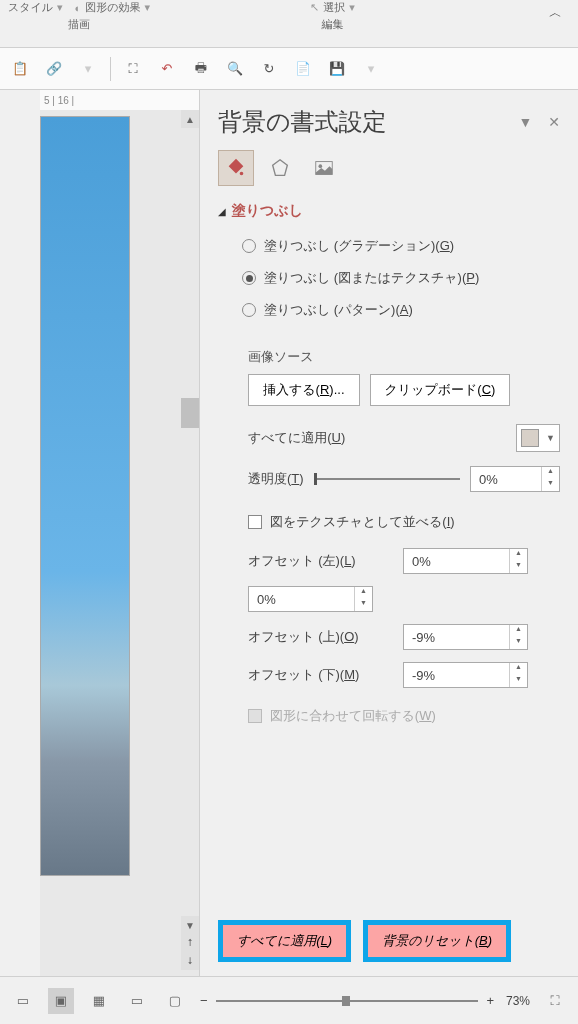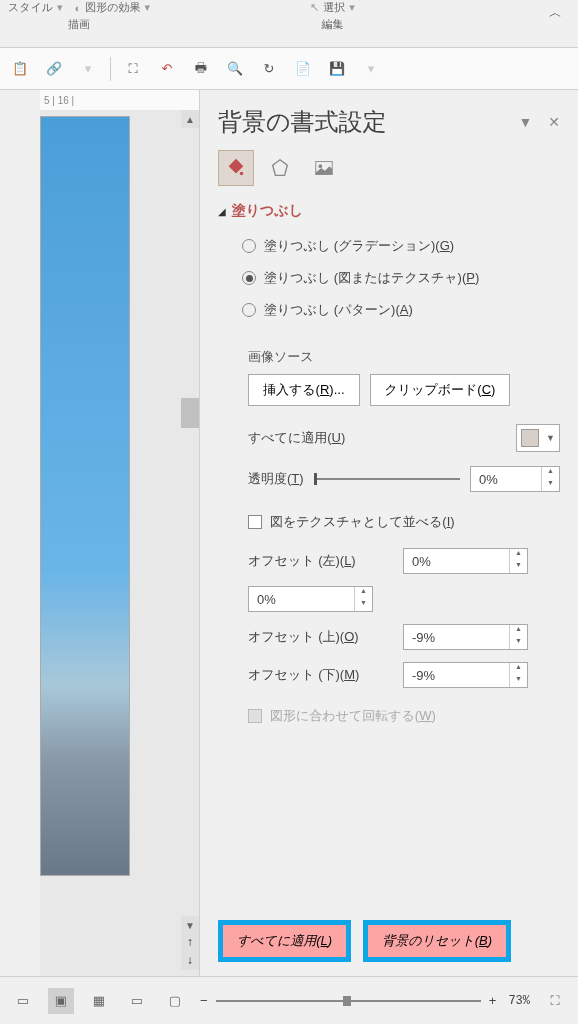--- a/index.html
+++ b/index.html
@@ -76,21 +76,21 @@
 
 .bottom-buttons { position: absolute; bottom: 14px; left: 18px; right: 18px; display: flex; gap: 12px; }
 .bottom-btn { padding: 7px 14px; background: #fca5a5; border: 5px solid #0ea5e9; cursor: pointer; font-size: 13px; font-style: italic; }
 
 .status-bar { height: 48px; background: #f0f0f0; border-top: 1px solid #d0d0d0; display: flex; align-items: center; padding: 0 10px; gap: 12px; }
 .view-btn { width: 26px; height: 26px; display: flex; align-items: center; justify-content: center; cursor: pointer; color: #666; }
 .view-btn.active { background: #d0d0d0; }
 .zoom-slider { flex: 1; display: flex; align-items: center; gap: 8px; }
 .zoom-track { flex: 1; height: 2px; background: #888; position: relative; }
 .zoom-thumb { position: absolute; left: 48%; top: -4px; width: 8px; height: 10px; background: #888; }
-.zoom-label { font-size: 12px; font-family: Liberation Mono, monospace; }
+.zoom-label { font-size: 12px; }
 
 u { text-decoration: underline; }
 </style>
 </head>
 <body>
 
 <div class="top-ribbon">
   <div class="ribbon-section">
     <div class="ribbon-icons">
       <span>スタイル</span>

